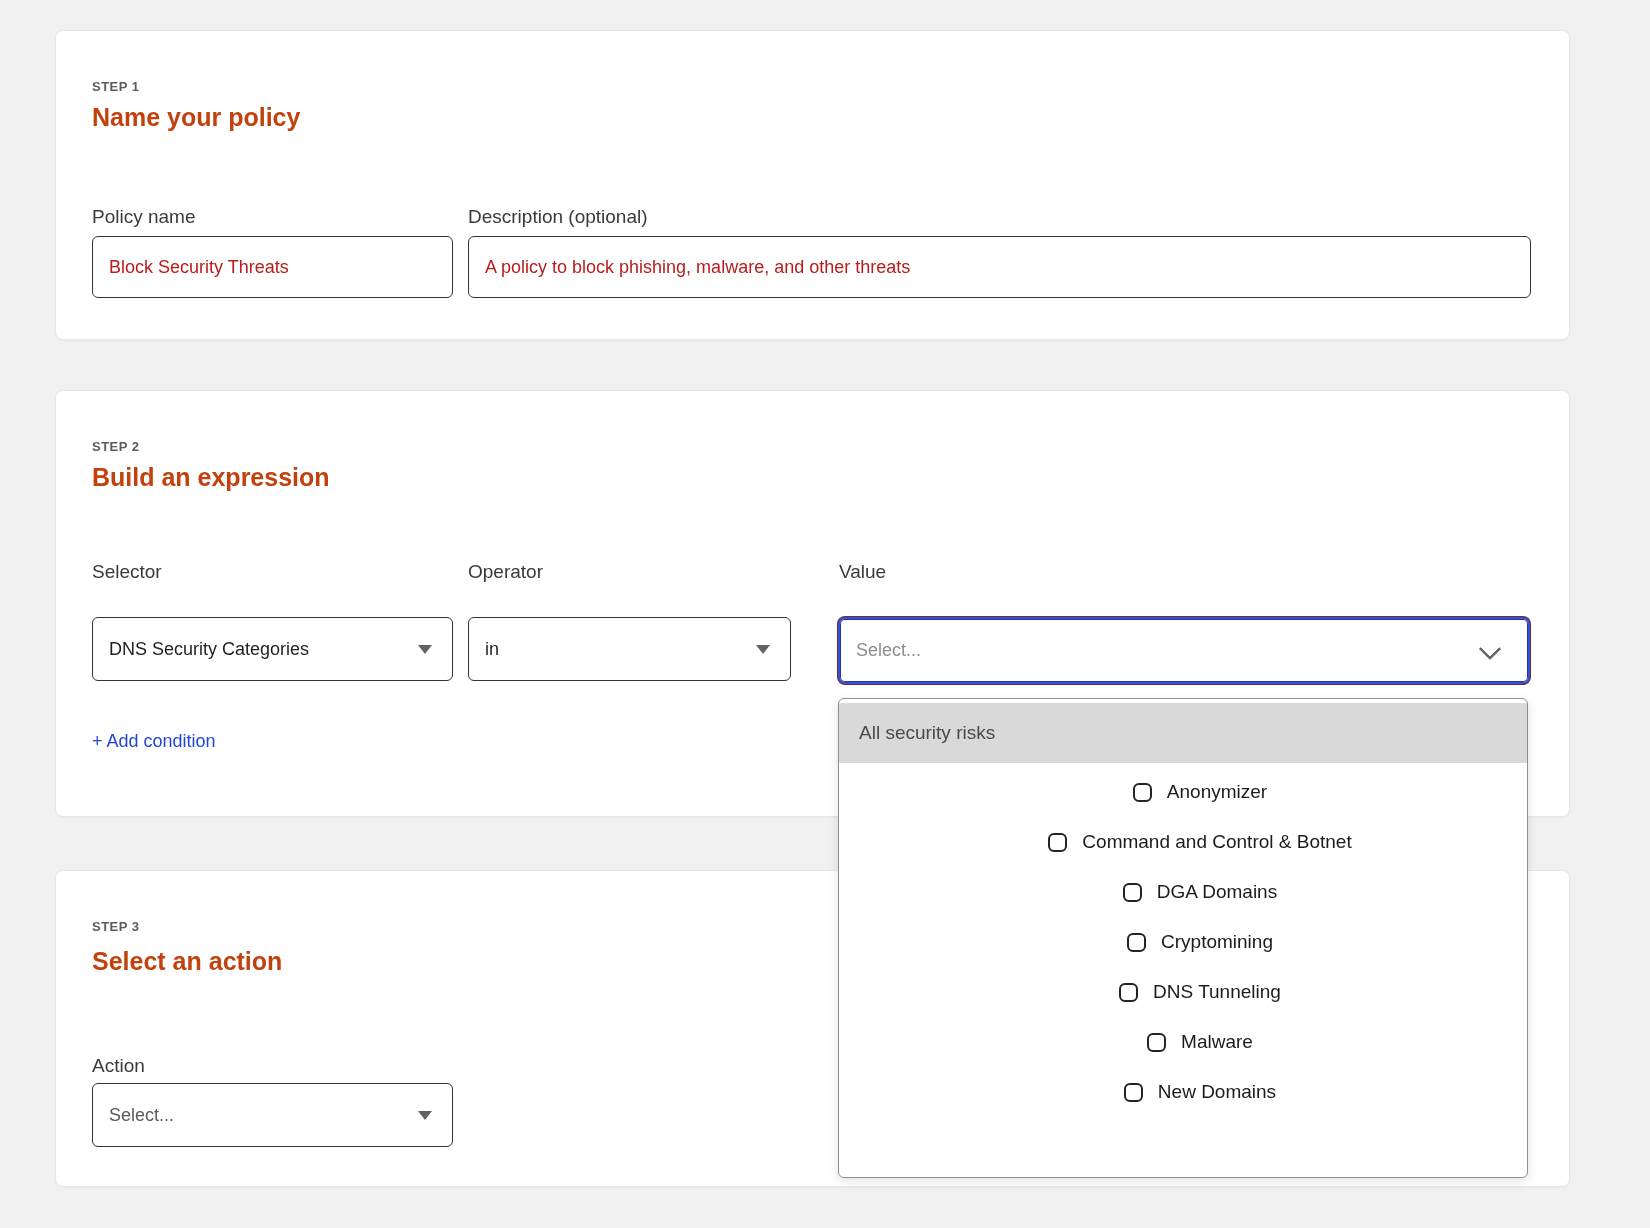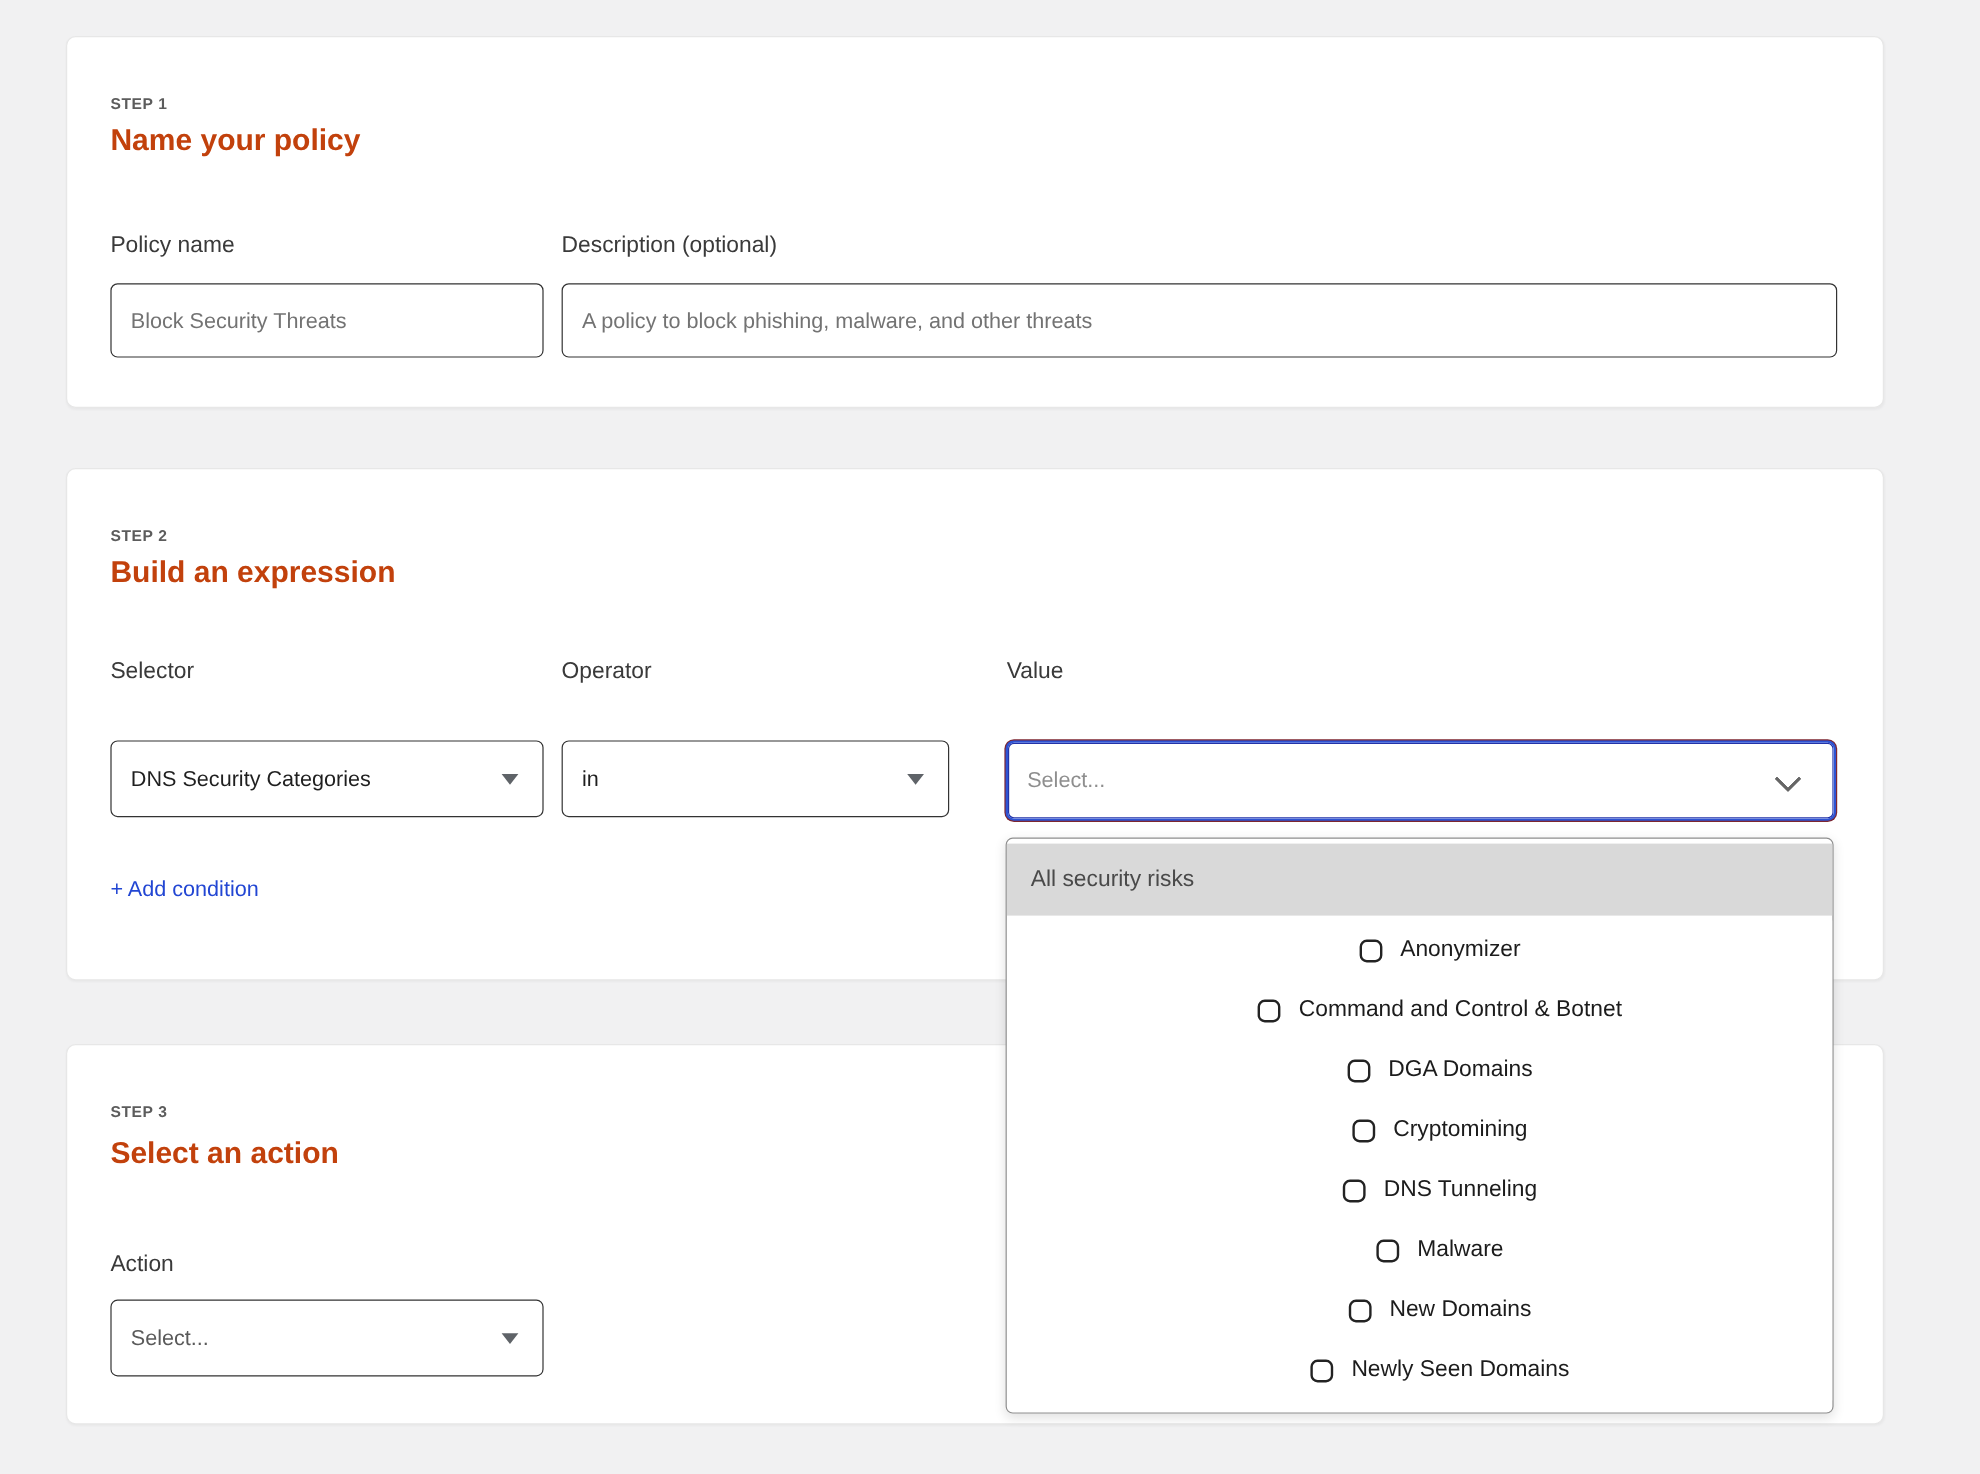--- a/index.html
+++ b/index.html
@@ -23,27 +23,27 @@
   .step-label{
     position:absolute;left:36px;top:48px;
     font-size:13px;font-weight:bold;color:#5c5c5c;letter-spacing:.5px;
   }
   .card-title{
     position:absolute;left:36px;top:72px;
     font-size:25px;font-weight:bold;color:#c2410c;
   }
   .field-label{
     position:absolute;
-    font-size:19px;color:#3a3a3a;
+    font-size:19px;color:#3a3a3a;margin-top:12px;
   }
   .text-input{
     position:absolute;height:62px;
     border:1.5px solid #333;border-radius:6px;background:#fff;
     font-family:"Liberation Sans", sans-serif;
-    font-size:18px;color:#737373;
+    font-size:18px;color:#b91c1c;
     padding:0 16px;box-sizing:border-box;outline:none;
   }
   .select-box{
     position:absolute;height:64px;
     border:1.5px solid #333;border-radius:6px;background:#fff;
     box-sizing:border-box;cursor:pointer;
     display:flex;align-items:center;
     font-size:18px;color:#1f1f1f;
     padding:0 24px 0 16px;
   }
@@ -190,24 +190,20 @@
   <div class="option-row">
     <span class="checkbox" aria-checked="false"></span>
     <span class="option-label">Malware</span>
   </div>
 
   <div class="option-row">
     <span class="checkbox" aria-checked="false"></span>
     <span class="option-label">New Domains</span>
   </div>
 
-  <div class="option-row">
-    <span class="checkbox" aria-checked="false"></span>
-    <span class="option-label">Newly Seen Domains</span>
-  </div>
 </div>
 </div>
 
 <section class="card" id="card3">
   <div class="step-label">STEP 3</div>
   <h2 class="card-title" style="margin:0">Select an action</h2>
 
   <div class="field-label" id="action-label">Action</div>
   <div class="select-box" id="action-select">
     <span class="placeholder">Select...</span>

